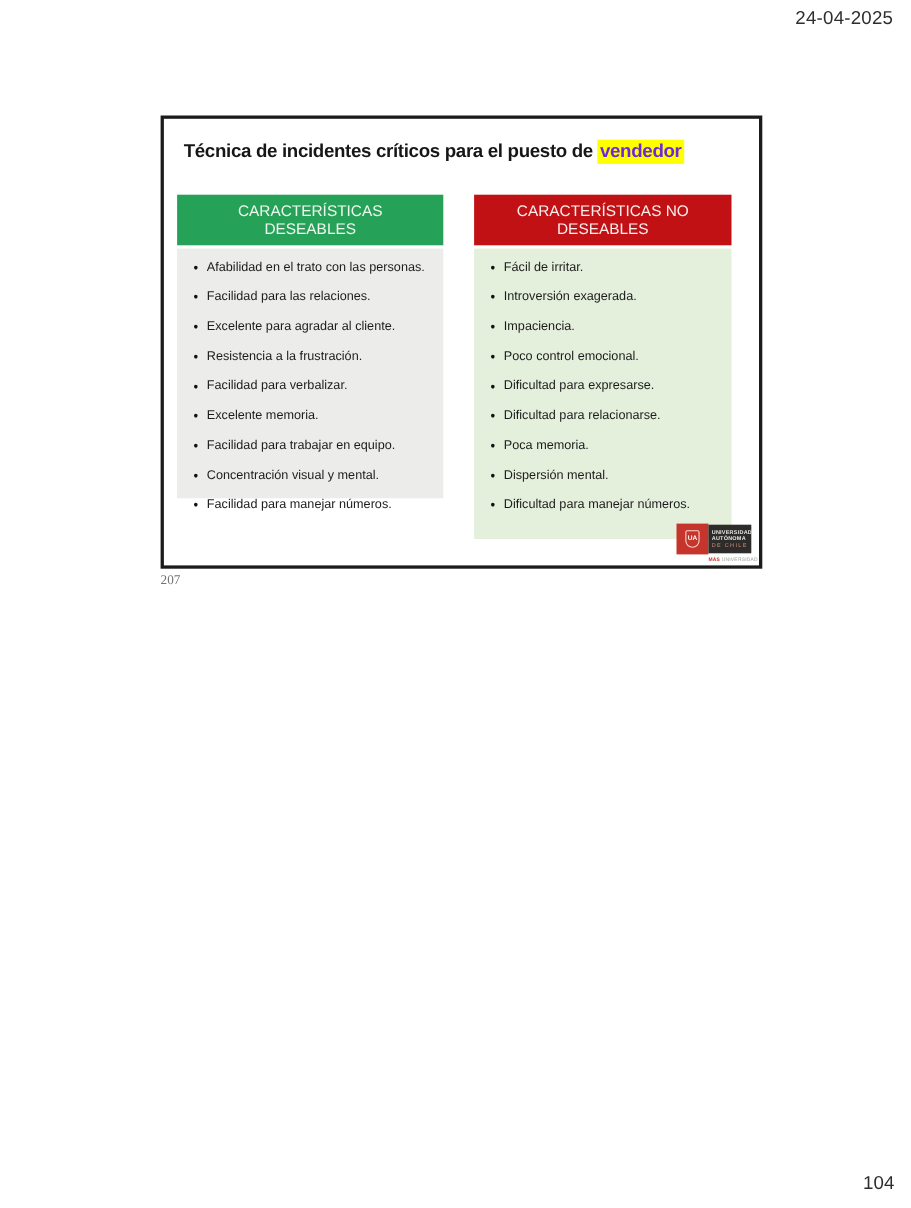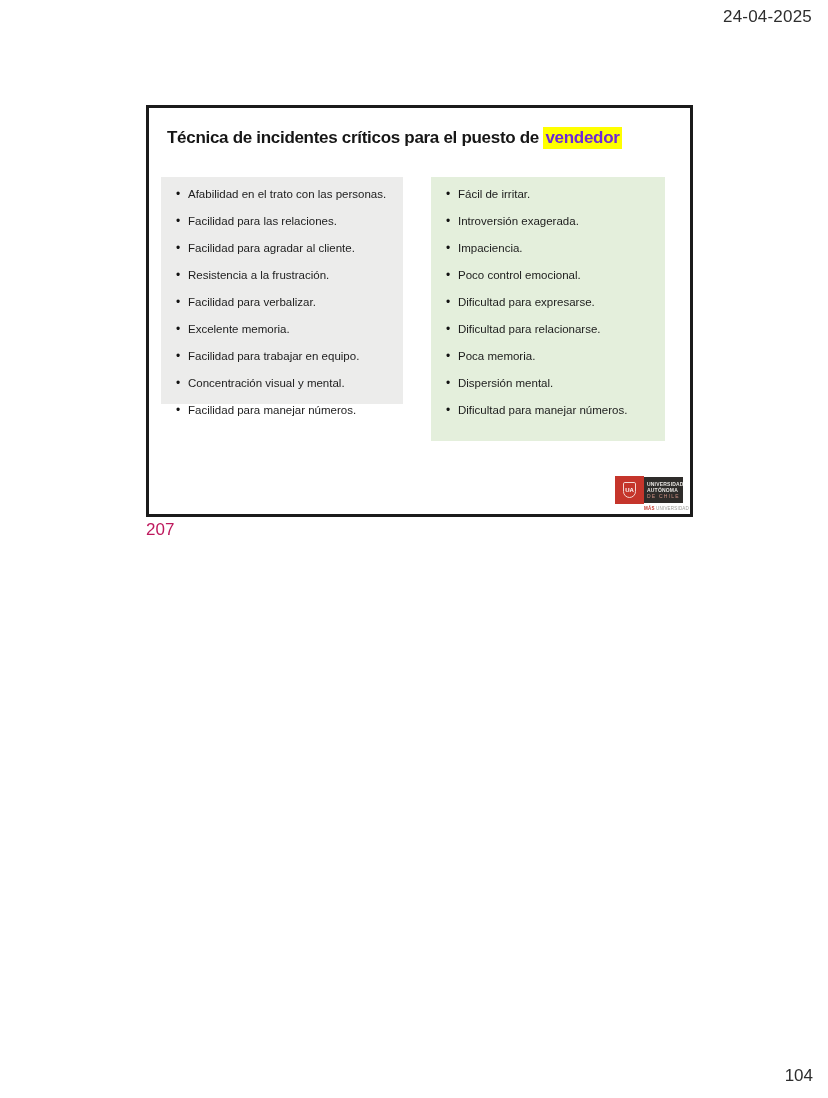--- a/index.html
+++ b/index.html
@@ -99,62 +99,64 @@
   .logo-text-box .line3 { color: #c98d80; letter-spacing: 1.2px; font-weight: normal; }
   .logo-tagline {
     margin-top: 2px; margin-left: 29px;
     font-size: 4.5px; line-height: 5px; letter-spacing: 0.2px;
     color: #9a9a96; white-space: nowrap;
   }
   .logo-tagline .accent { color: #c5352b; font-weight: bold; }
 
   .slide-number {
     position: absolute; left: 146px; top: 520px;
-    font-size: 17px; color: #be185d;
+    font-size: 12px; color: #737373; font-family: Liberation Serif, serif;
   }
   .page-number {
     position: absolute; right: 15px; top: 1066px;
     font-size: 17px; color: #2e2e2e;
   }
 </style>
 </head>
 <body>
 
 <div class="page-date">24-04-2025</div>
 
 <div class="slide">
 
   <h1 class="slide-title"><span>Técnica de incidentes críticos para el puesto de </span><mark>vendedor</mark></h1>
 
   <div class="columns">
 
     <section class="column left">
+      <header class="col-header green">CARACTERÍSTICAS DESEABLES</header>
       <ul class="col-body gray">
 
           <li class="item"><span>Afabilidad en el trato con las personas.</span></li>
 
           <li class="item"><span>Facilidad para las relaciones.</span></li>
 
-          <li class="item"><span>Facilidad para agradar al cliente.</span></li>
+          <li class="item"><span>Excelente para agradar al cliente.</span></li>
 
           <li class="item"><span>Resistencia a la frustración.</span></li>
 
           <li class="item"><span>Facilidad para verbalizar.</span></li>
 
           <li class="item"><span>Excelente memoria.</span></li>
 
           <li class="item"><span>Facilidad para trabajar en equipo.</span></li>
 
           <li class="item"><span>Concentración visual y mental.</span></li>
 
           <li class="item"><span>Facilidad para manejar números.</span></li>
         </ul>
     </section>
 
     <section class="column right">
+      <header class="col-header red">CARACTERÍSTICAS NO DESEABLES</header>
       <ul class="col-body lightgreen">
 
           <li class="item"><span>Fácil de irritar.</span></li>
 
           <li class="item"><span>Introversión exagerada.</span></li>
 
           <li class="item"><span>Impaciencia.</span></li>
 
           <li class="item"><span>Poco control emocional.</span></li>
 

